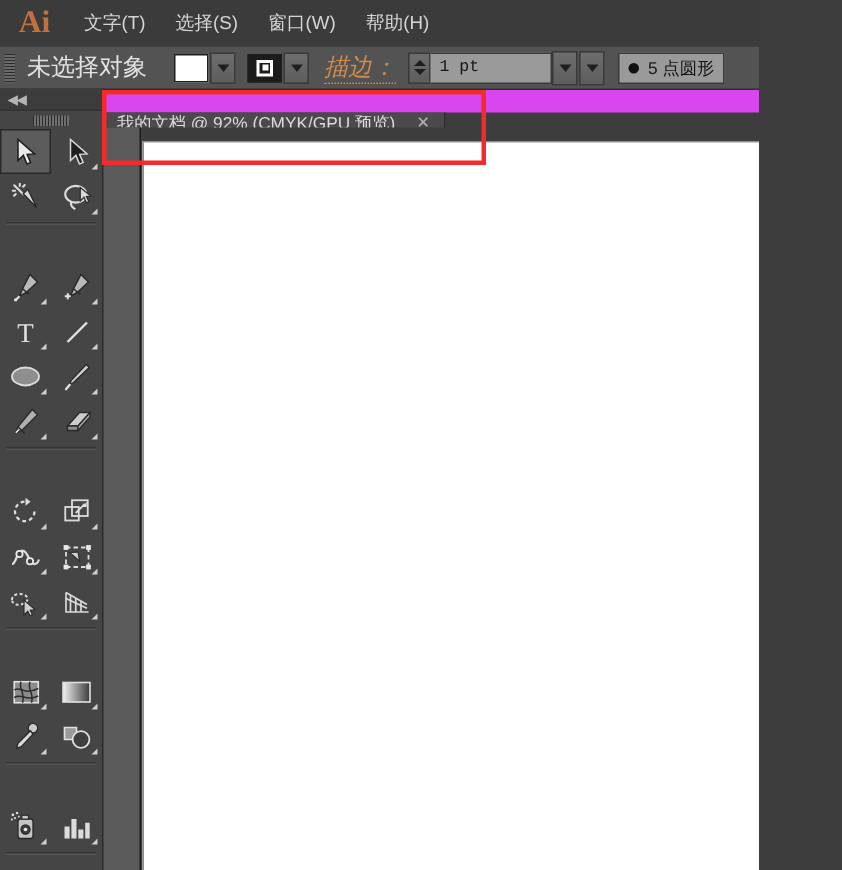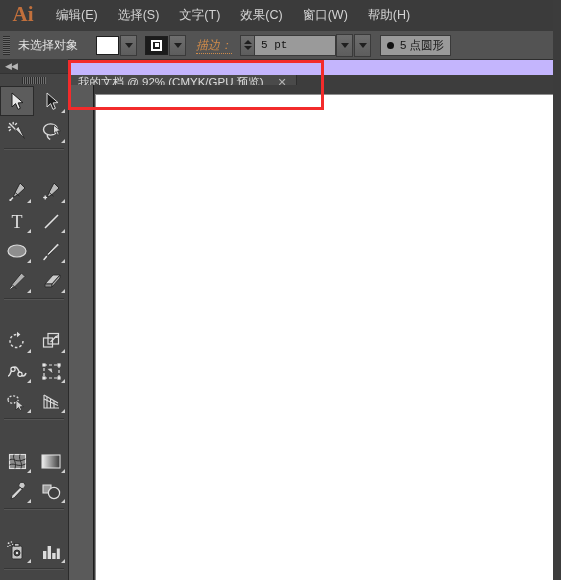--- a/index.html
+++ b/index.html
@@ -9,23 +9,23 @@
   }
   body {
     width: 561px;
     height: 580px;
     overflow: hidden;
     font-family: "Liberation Sans", "DejaVu Sans", sans-serif;
     -webkit-font-smoothing: antialiased;
   }
   #app {
     position: relative;
-    width: 553px;
+    width: 506px;
     height: 580px;
-    background: #c4b5fd;
+    background: #d946ef;
     overflow: hidden;
   }
 
   
   .menubar {
     position: absolute;
     left: 0; top: 0;
     width: 561px; height: 31px;
     background: #3b3b3b;
     border-bottom: 1px solid #2b2b2b;
@@ -80,21 +80,21 @@
   }
   .grip i {
     display: block;
     width: 7px;
     height: 19px;
     background-image: repeating-linear-gradient(
       to bottom, #2c2c2c 0px, #2c2c2c 1px, #6a6a6a 1px, #6a6a6a 2px);
   }
   .ctrl-label {
     color: #e2e2e2;
-    font-size: 12px;
+    font-size: 16px;
     white-space: nowrap;
     margin-left: 6px;
     flex: none;
   }
   .ctrl-label.accent { color: #d08b4a; margin-left: 10px; font-style: italic; }
   .dotted-ul {
     border-bottom: 1px dotted #d08b4a;
     padding-bottom: 1px;
   }
   .swatch-box {
@@ -338,24 +338,22 @@
   }
 </style>
 </head>
 <body>
 
 <div id="app">
 
   <div class="menubar">
     <div class="ai-logo">Ai</div>
     <div class="menu-items">
-      <div class="menu-item">编辑(E)</div>
+      <div class="menu-item">文字(T)</div>
       <div class="menu-item">选择(S)</div>
-      <div class="menu-item">文字(T)</div>
-      <div class="menu-item">效果(C)</div>
       <div class="menu-item">窗口(W)</div>
       <div class="menu-item">帮助(H)</div>
     </div>
   </div>
 
   <div class="ctrlbar">
     <div class="grip">
         <i></i>
       </div>
 
@@ -378,21 +376,21 @@
     </div>
 
     <div class="ctrl-label accent">
       <span class="dotted-ul">描边：</span>
     </div>
 
     <div class="spinner">
       <span class="tri-up-sm"></span>
       <span class="tri-down-sm"></span>
     </div>
-    <div class="field" style="width:68px;">5 pt</div>
+    <div class="field" style="width:68px;">1 pt</div>
     <div class="mini-drop" style="height:21px;margin-left:0;">
       <span class="tri-down"></span>
     </div>
 
     <div class="mini-drop" style="height:21px;margin-left:1px;">
       <span class="tri-down"></span>
     </div>
 
     <div class="combo">
       <span class="dot-sample"></span>

